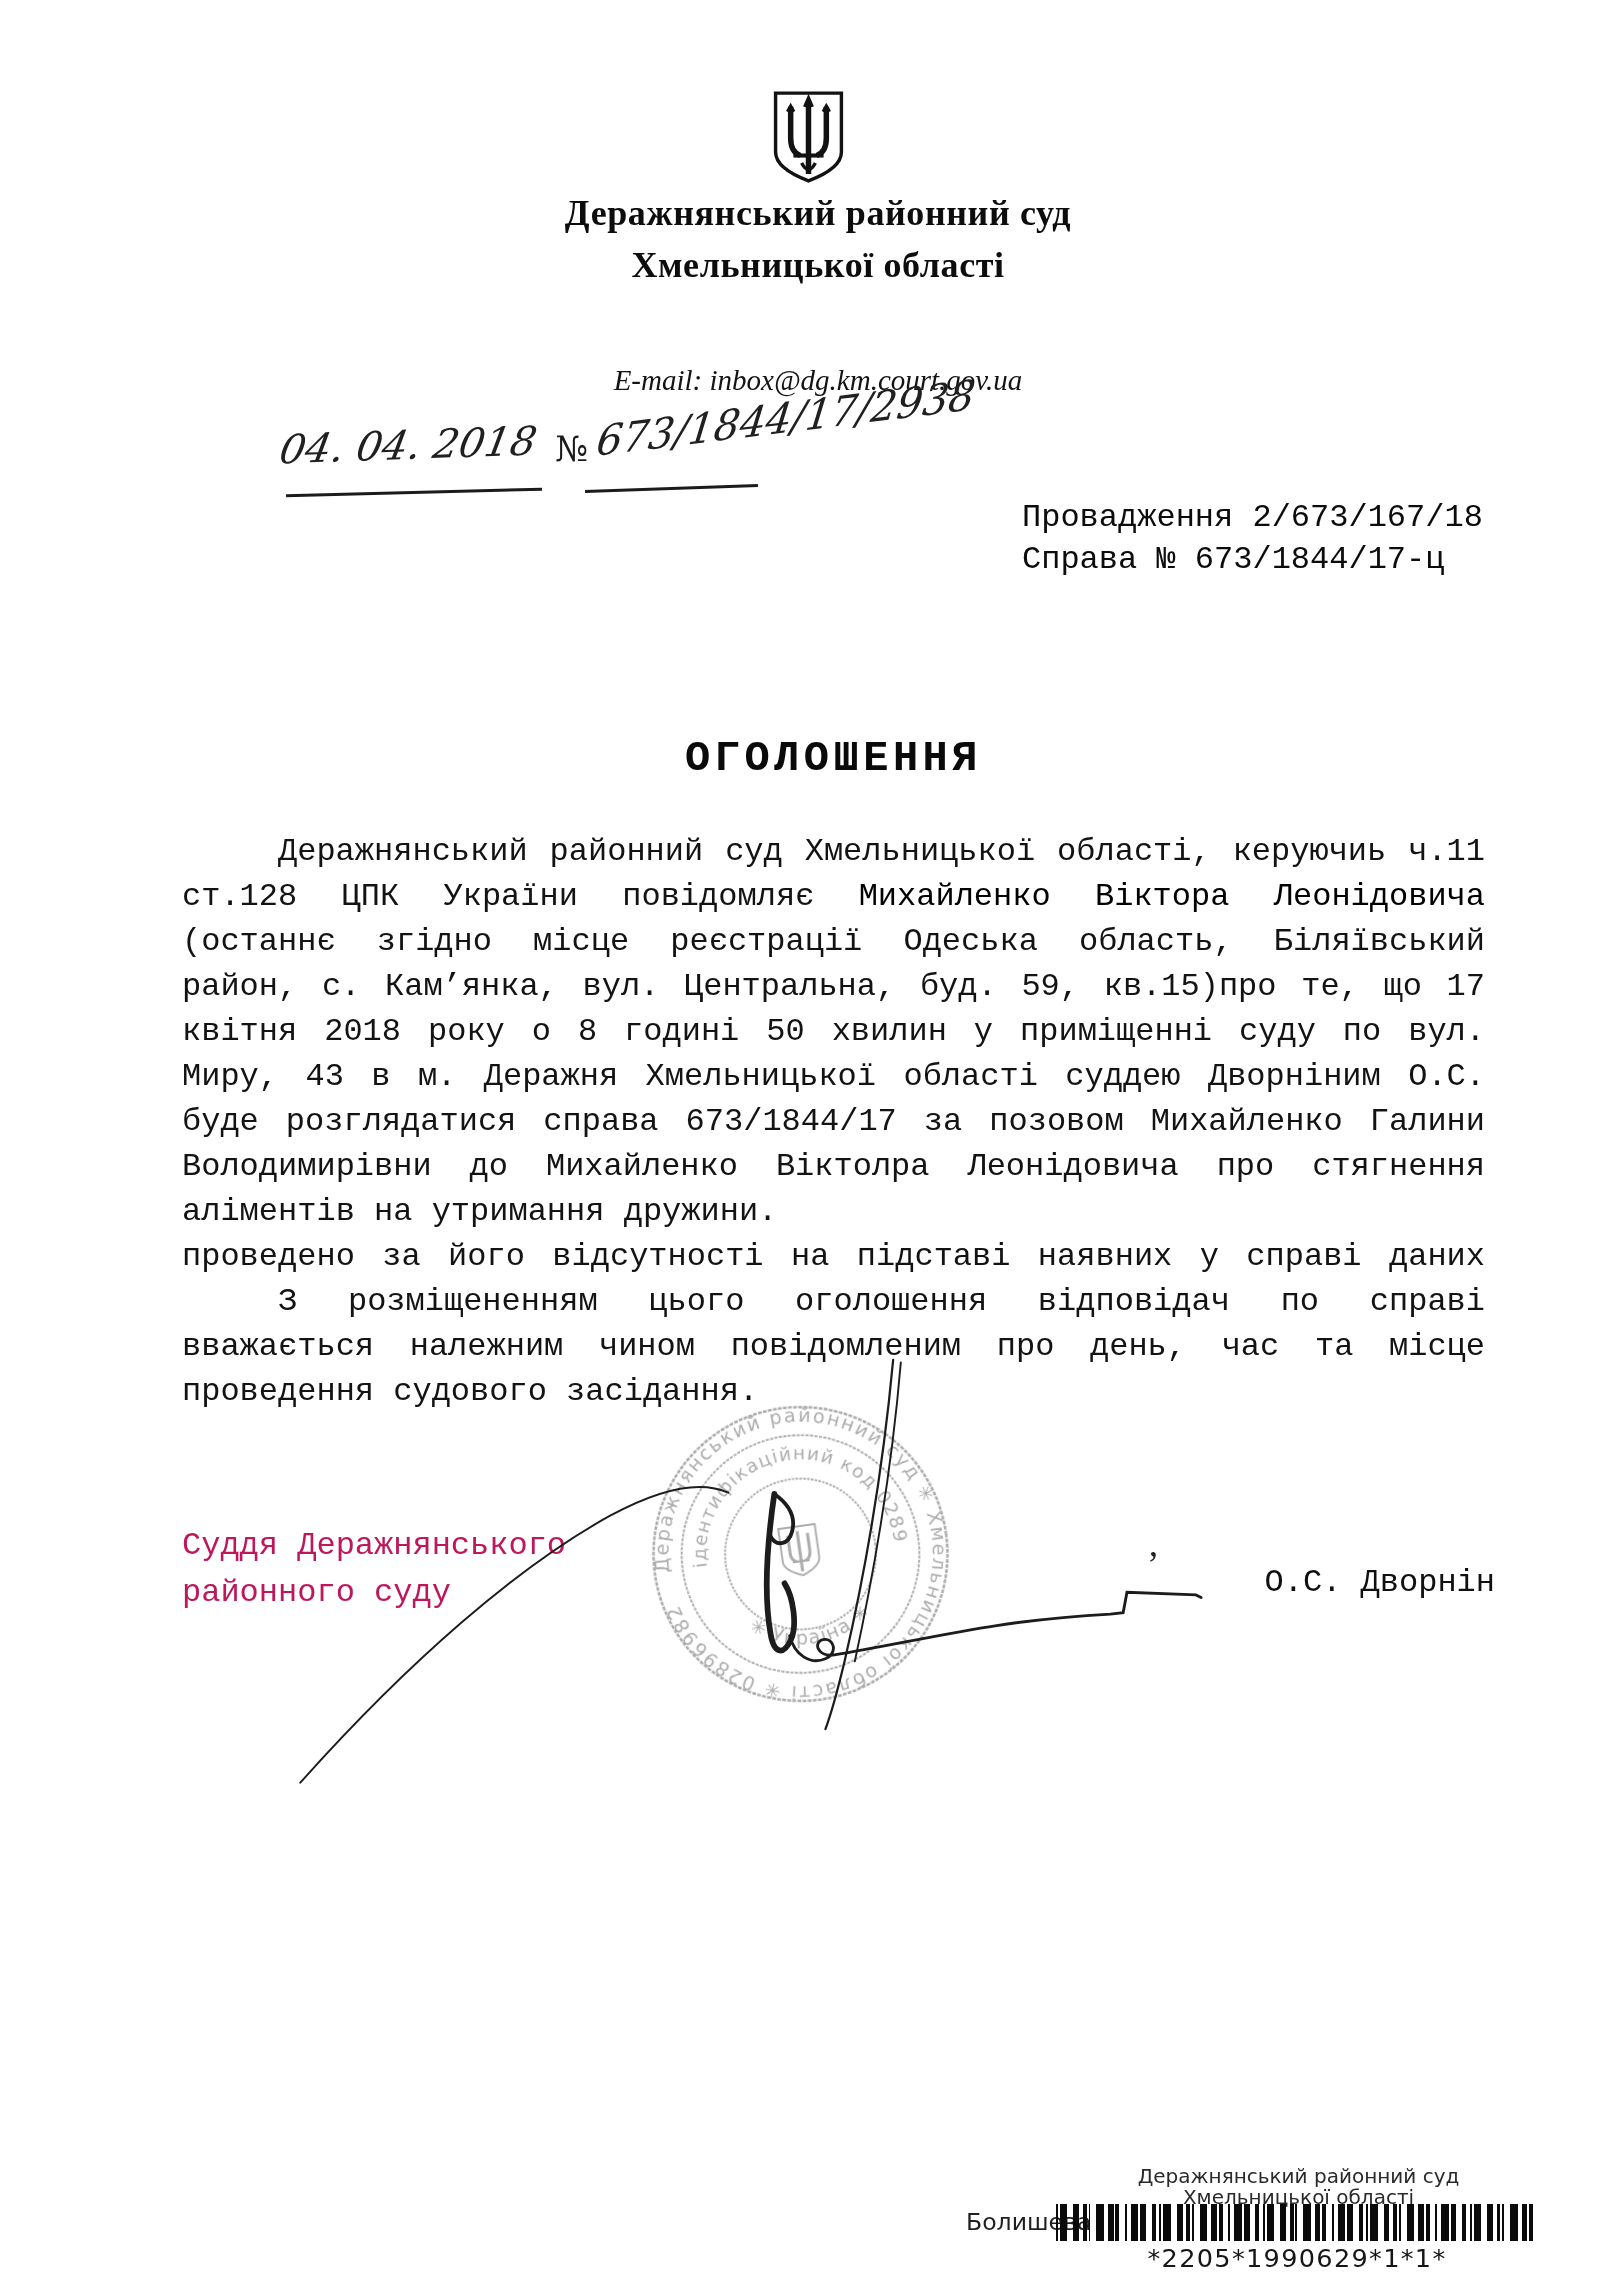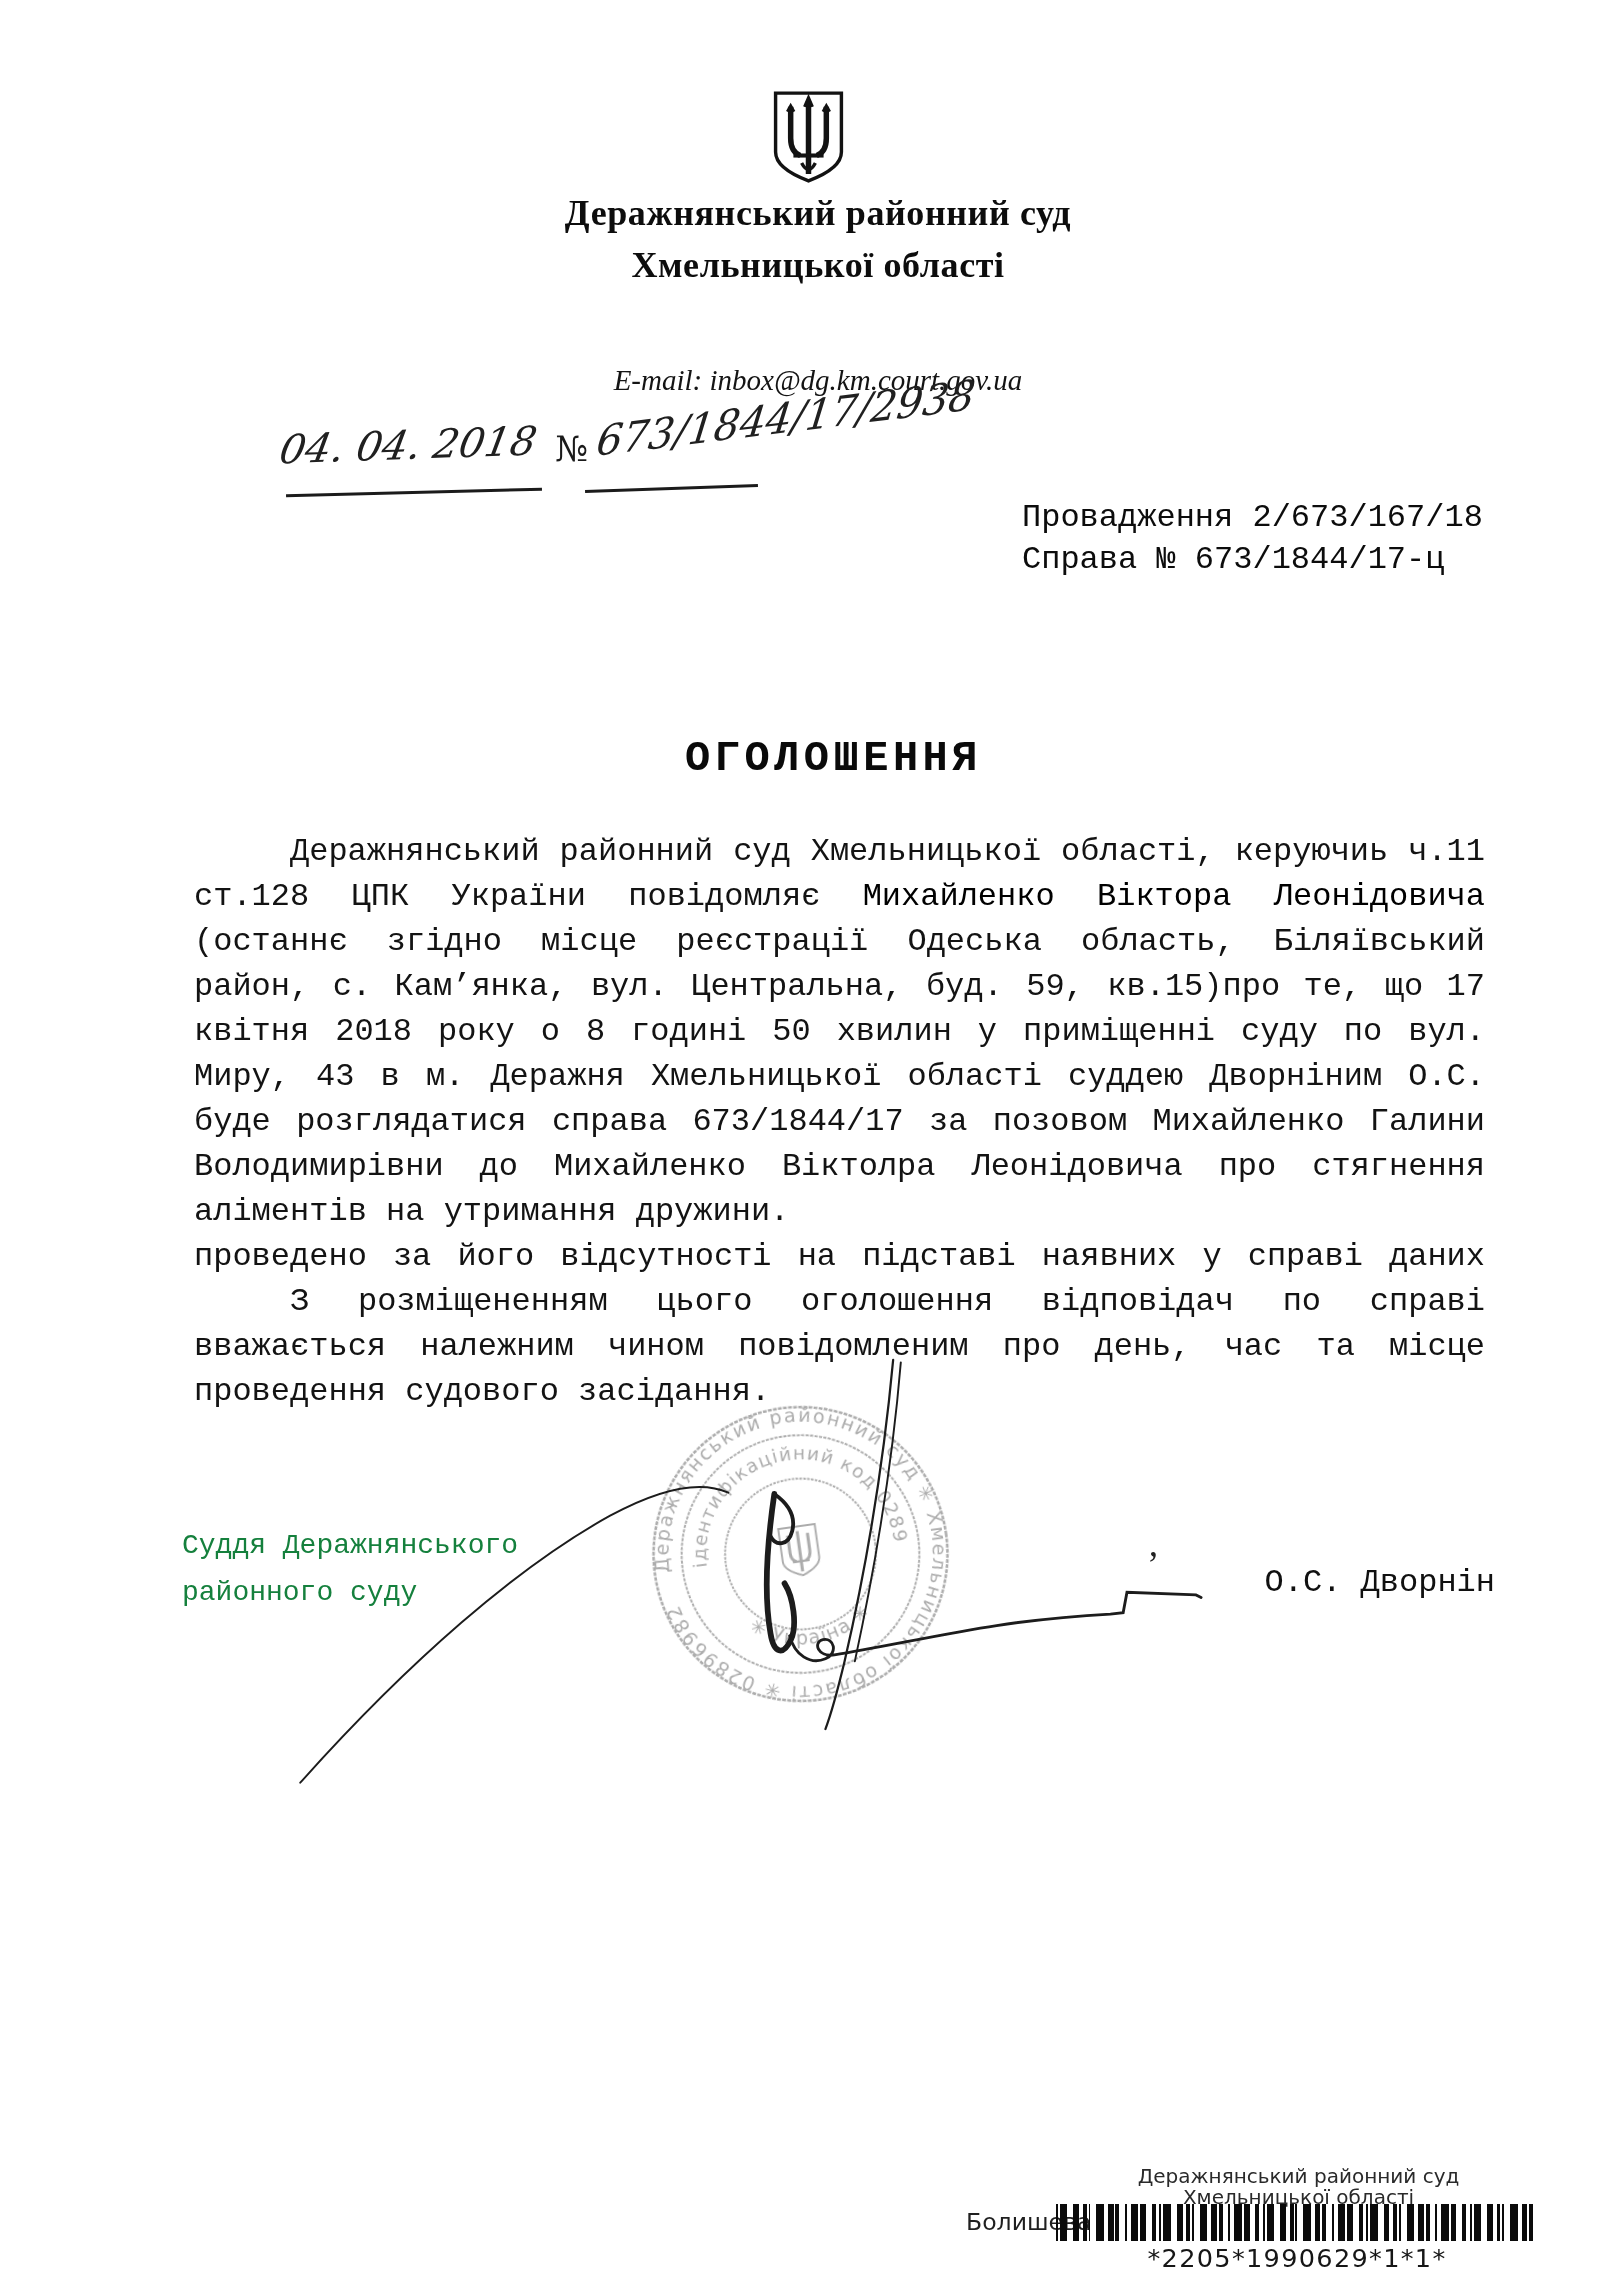--- a/index.html
+++ b/index.html
@@ -39,30 +39,30 @@
     left:182px;width:1303px;text-align:center;
     font-family:"Liberation Mono","DejaVu Sans Mono",monospace;
     font-weight:bold;font-size:42px;letter-spacing:4.5px;color:#0a0a0a;
   }
   
   .body-text{
     left:182px;width:1303px;top:829px;
     font-family:"Liberation Mono","DejaVu Sans Mono",monospace;
     font-size:32px;color:#131313;
   }
-  .bodyline{height:45px;line-height:45px;overflow:hidden;white-space:normal;margin-left:12px;}
+  .bodyline{height:45px;line-height:45px;overflow:hidden;white-space:normal;}
   .bodyline.just{text-align:justify;}
   .bodyline.just::after{content:"";display:inline-block;width:100%;height:0;}
   .bodyline.ind{padding-left:96px;}
   .bodyline .b{font-weight:normal;color:#000;}
   
   .sig-left{
     left:182px;top:1522px;
     font-family:"Liberation Mono","DejaVu Sans Mono",monospace;
-    font-size:28px;line-height:47px;color:#15803d;white-space:nowrap;
+    font-size:32px;line-height:47px;color:#be185d;white-space:nowrap;
   }
   .sig-name{
     left:1214px;top:1564px;width:281px;text-align:right;
     font-family:"Liberation Mono","DejaVu Sans Mono",monospace;
     font-size:32px;color:#101010;white-space:nowrap;
   }
   .sig-tick{left:1147px;top:1543px;font-size:37px;color:#222;}
   
   .overlay{left:0;top:0;pointer-events:none;}
   .stamp-text{

